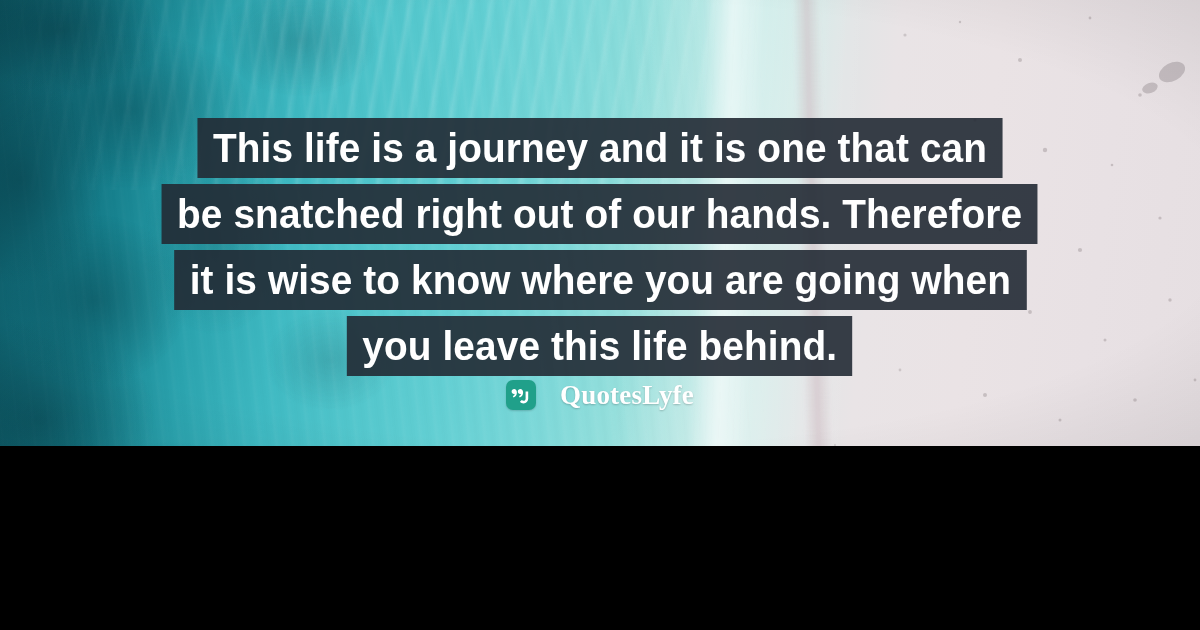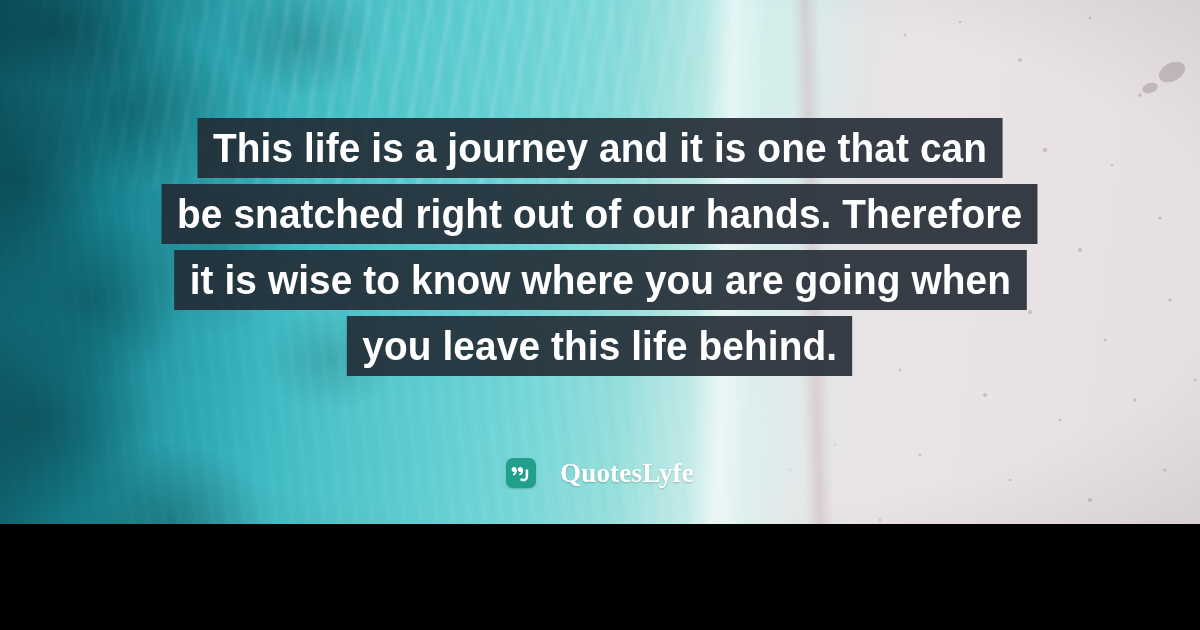--- a/index.html
+++ b/index.html
@@ -8,21 +8,21 @@
     padding: 0;
     background: #000;
   }
   body {
     font-family: "Liberation Sans", sans-serif;
   }
 
   .card {
     position: relative;
     width: 1200px;
-    height: 524px;
+    height: 446px;
     overflow: hidden;
     background: #9fd8e0;
   }
 
   
   .bg {
     position: absolute;
     inset: 0;
     overflow: hidden;
   }

